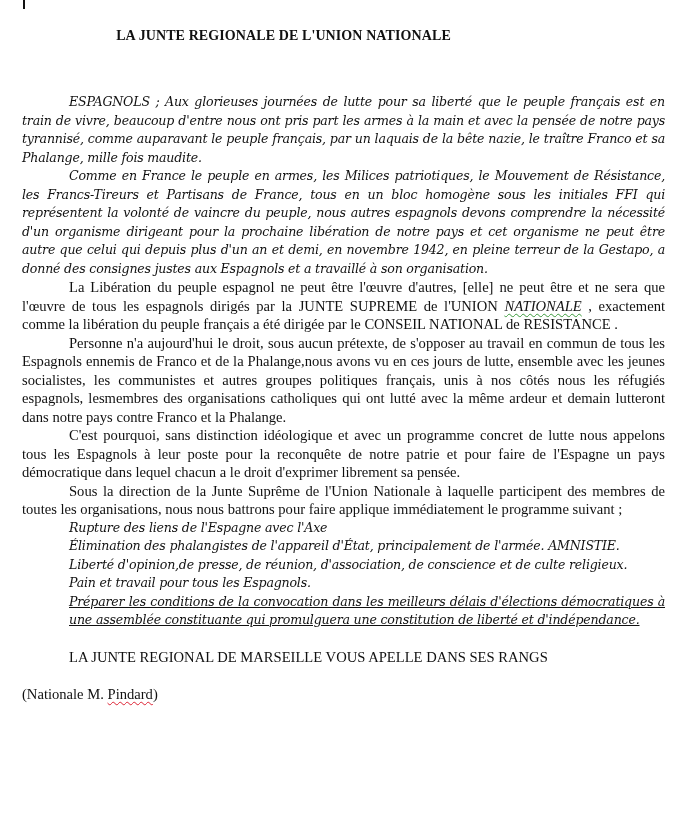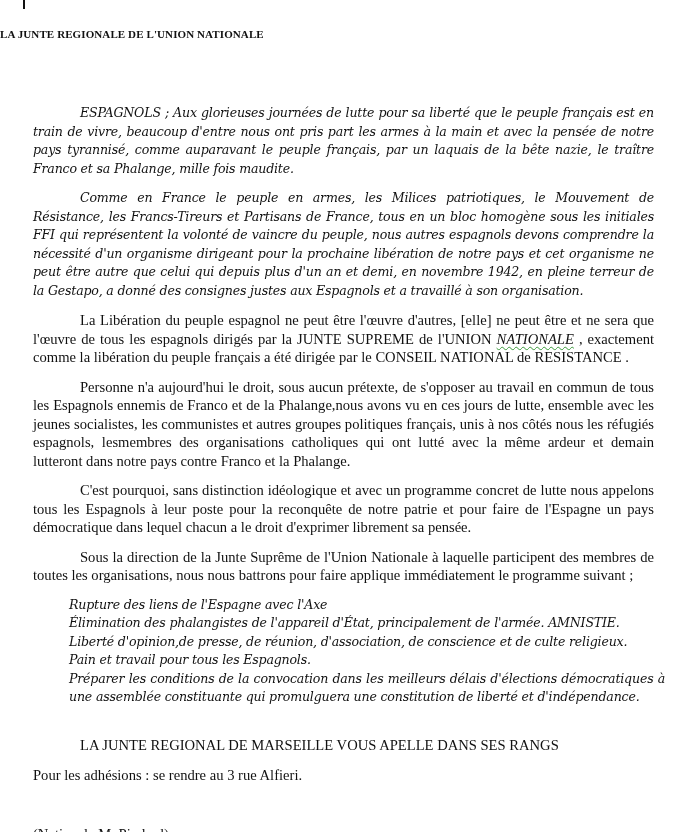--- a/index.html
+++ b/index.html
@@ -1,26 +1,26 @@
 <!DOCTYPE html>
 <html><head>
 <meta charset="utf-8">
 <style>
   html, body { margin: 0; padding: 0; background: #ffffff; }
   body { width: 687px; height: 832px; position: relative; overflow: hidden;
          font-family: "Liberation Serif", "DejaVu Serif", serif; color: #111; }
   .cursor { position: absolute; left: 23px; top: 0; width: 2px; height: 9px; background: #111; }
-  .title { position: absolute; left: 0; width: 567px; top: 28px; 
-           font-weight: bold; font-size: 11px; letter-spacing: 0.1px; }
+  .title { position: absolute; left: 0; width: 567px; top: 28px; text-align: center;
+           font-weight: bold; font-size: 14px; letter-spacing: 0.1px; }
   .page { position: absolute; left: 22px; top: 93px; width: 643px; font-size: 14.6px; line-height: 18.5px; }
-  p { margin: 11px; text-align: justify; text-indent: 47px; }
+  p { margin: 0; text-align: justify; text-indent: 47px; }
   .it { font-style: italic; font-family: "DejaVu Serif", serif; font-size: 12.6px; line-height: 18.5px; letter-spacing: -0.2px; }
   .list { margin: 0; padding: 0 0 0 47px; list-style: none; }
   .list li { text-align: justify; }
-  .list li.last { text-align-last: left; }
+  .list li.last { text-align-last: left; text-decoration: underline; }
   .gap { height: 18.5px; }
   .noind { text-indent: 0; text-align: left; }
   .squig { text-decoration: underline wavy #3a9a3a; text-decoration-thickness: 1px; text-underline-offset: 2px; font-style: italic; }
   .squig-red { text-decoration: underline wavy #d23; text-decoration-thickness: 1px; text-underline-offset: 2px; }
 </style>
 </head>
 <body>
 
 <div class="cursor"></div>
 
@@ -35,16 +35,15 @@
   <p>Sous la direction de la Junte Suprême de l'Union Nationale à laquelle participent des membres de toutes les organisations, nous nous battrons pour faire applique immédiatement le programme suivant ;</p>
   <ul class="list it">
     <li>Rupture des liens de l'Espagne avec l'Axe</li>
     <li>Élimination des phalangistes de l'appareil  d'État, principalement de l'armée. AMNISTIE.</li>
     <li>Liberté d'opinion,de presse, de réunion, d'association,  de conscience  et de culte religieux.</li>
     <li>Pain et travail pour tous les Espagnols.</li>
     <li class="last">Préparer les conditions de la convocation dans les meilleurs délais d'élections démocratiques à une assemblée constituante qui promulguera une constitution de liberté et d'indépendance.</li>
   </ul>
   <div class="gap"></div>
   <p style="text-align:left">LA JUNTE REGIONAL DE MARSEILLE VOUS APELLE DANS SES RANGS</p>
-  <p class="noind">Pour les adhésions : se rendre au 3 rue Alfieri.</p>
   <div class="gap"></div>
   <p class="noind"><span>(Nationale M. </span><span class="squig-red">Pindard</span><span>)</span></p>
 </div>
 
 </body></html>

